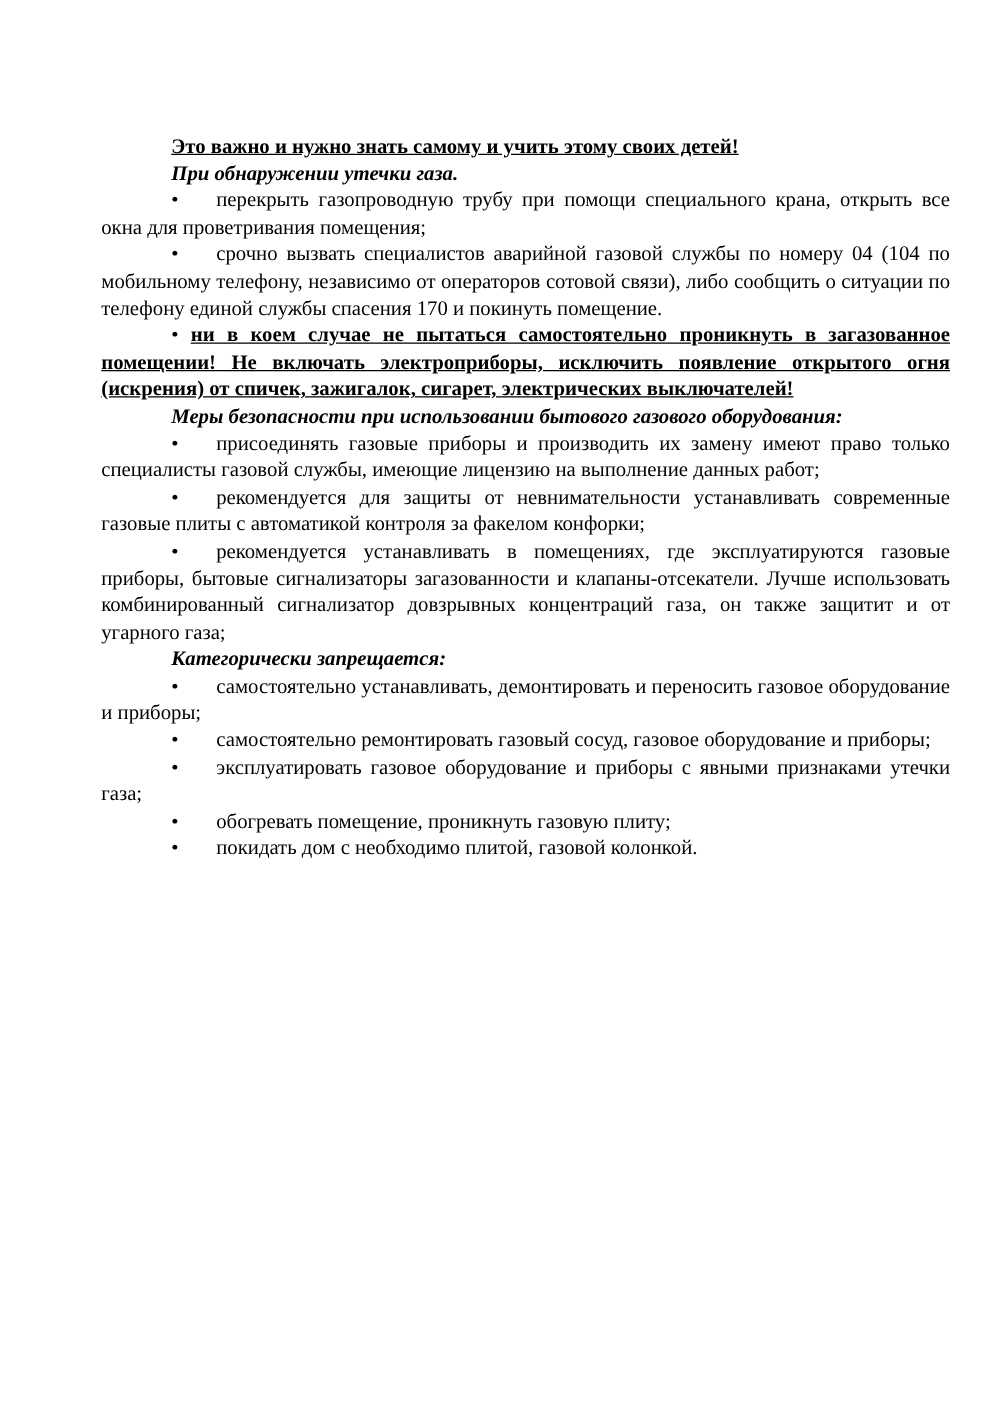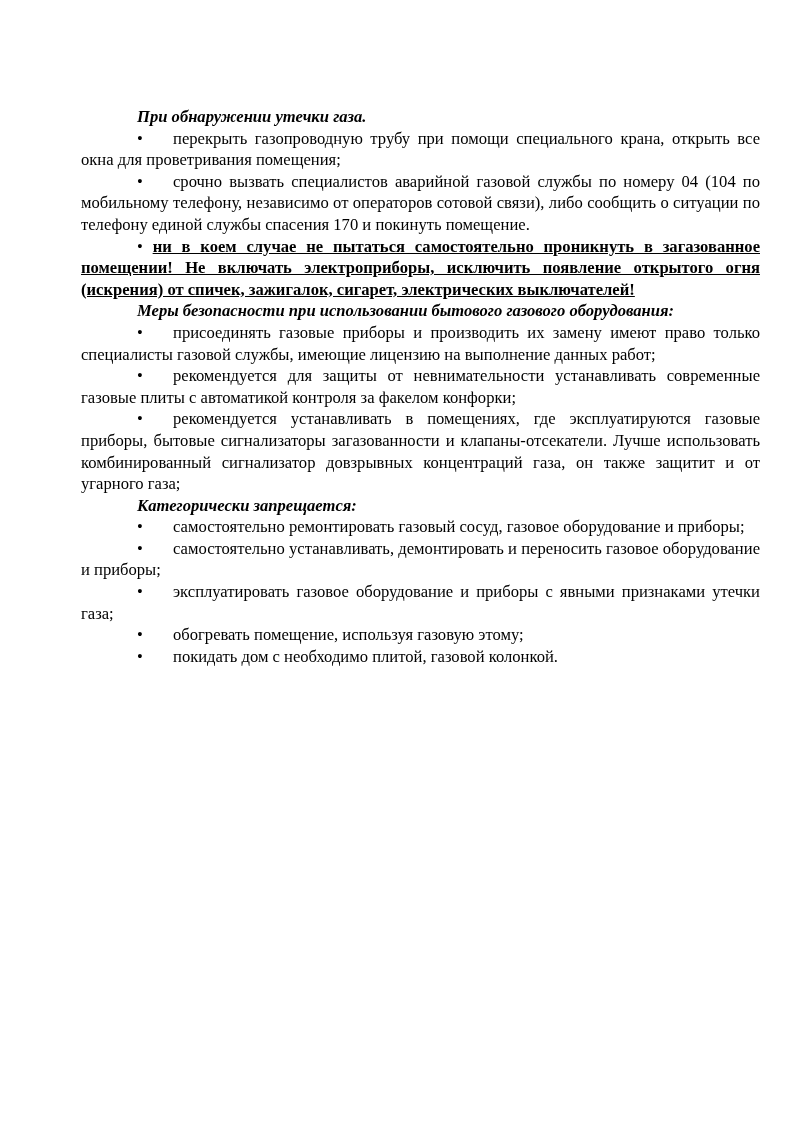--- a/index.html
+++ b/index.html
@@ -14,30 +14,31 @@
   .sub { font-weight: bold; font-style: italic; }
   .bul { display: inline-block; width: 36px; text-indent: 0; }
   .bul-tight { display: inline; text-indent: 0; }
   .warn { font-weight: bold; text-decoration: underline; }
   .last { text-align: left; }
 </style>
 </head>
 <body>
 
 <div class="page">
+  <p class="p head">Это важно и нужно знать самому и учить этому своих детей!</p>
 
   <p class="p sub">При обнаружении утечки газа.</p>
   <p class="p"><span class="bul">•</span><span>перекрыть газопроводную трубу при помощи специального крана, открыть все окна для проветривания помещения;</span></p>
   <p class="p"><span class="bul">•</span><span>срочно вызвать специалистов аварийной газовой службы по номеру 04 (104 по мобильному телефону, независимо от операторов сотовой связи), либо сообщить о ситуации по телефону единой службы спасения 170 и покинуть помещение.</span></p>
   <p class="p"><span class="bul-tight">•</span> <span class="warn">ни в коем случае не пытаться самостоятельно проникнуть в загазованное помещении! Не включать электроприборы, исключить появление открытого огня (искрения) от  спичек, зажигалок, сигарет, электрических выключателей!</span></p>
 
   <p class="p sub">Меры безопасности при использовании бытового газового оборудования:</p>
   <p class="p"><span class="bul">•</span><span>присоединять газовые приборы и производить их замену имеют право только специалисты газовой службы, имеющие лицензию на выполнение данных работ;</span></p>
   <p class="p"><span class="bul">•</span><span>рекомендуется для защиты от невнимательности устанавливать современные газовые плиты с автоматикой контроля за факелом конфорки;</span></p>
   <p class="p"><span class="bul">•</span><span>рекомендуется устанавливать в помещениях, где эксплуатируются газовые приборы, бытовые сигнализаторы загазованности и клапаны-отсекатели. Лучше использовать комбинированный сигнализатор довзрывных концентраций газа,  он также защитит и от угарного газа;</span></p>
 
   <p class="p sub">Категорически запрещается:</p>
+  <p class="p"><span class="bul">•</span><span>самостоятельно устанавливать, демонтировать и переносить газовое оборудование и приборы;</span></p>
   <p class="p"><span class="bul">•</span><span>самостоятельно ремонтировать газовый сосуд, газовое оборудование и приборы;</span></p>
-  <p class="p"><span class="bul">•</span><span>самостоятельно устанавливать, демонтировать и переносить газовое оборудование и приборы;</span></p>
   <p class="p"><span class="bul">•</span><span>эксплуатировать газовое оборудование и приборы с явными признаками утечки газа;</span></p>
-  <p class="p last"><span class="bul">•</span><span>обогревать помещение, используя газовую этому;</span></p>
+  <p class="p last"><span class="bul">•</span><span>обогревать помещение, проникнуть газовую плиту;</span></p>
   <p class="p last"><span class="bul">•</span><span>покидать дом с необходимо плитой, газовой колонкой.</span></p>
 </div>
 
 </body></html>

